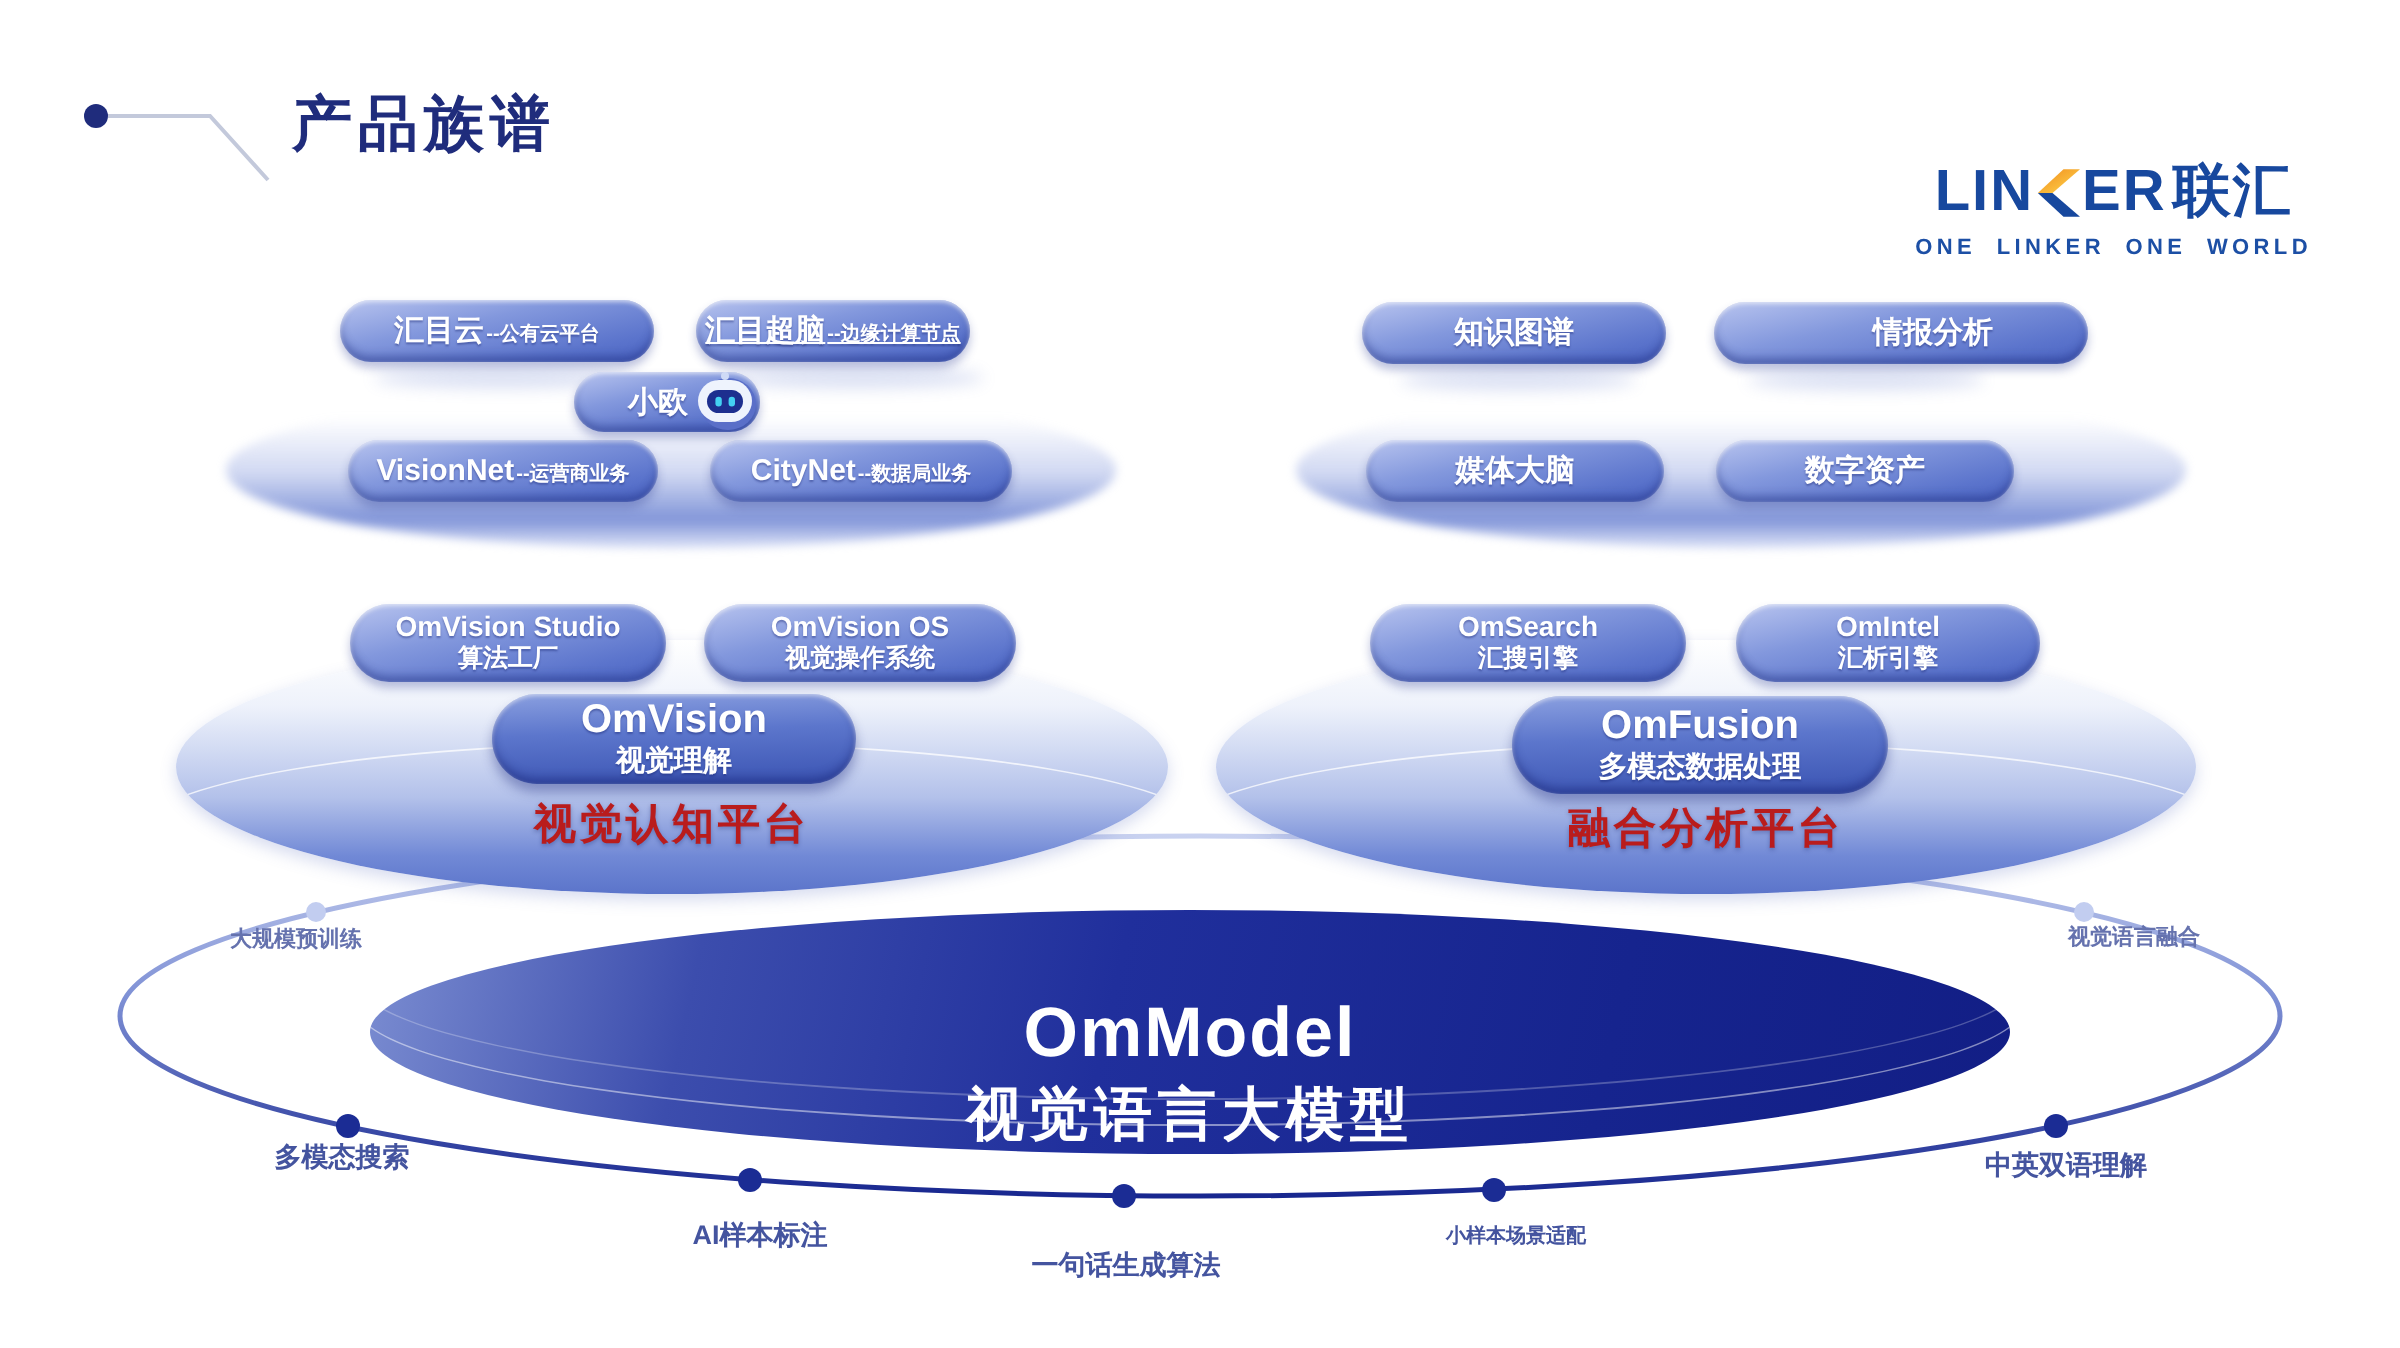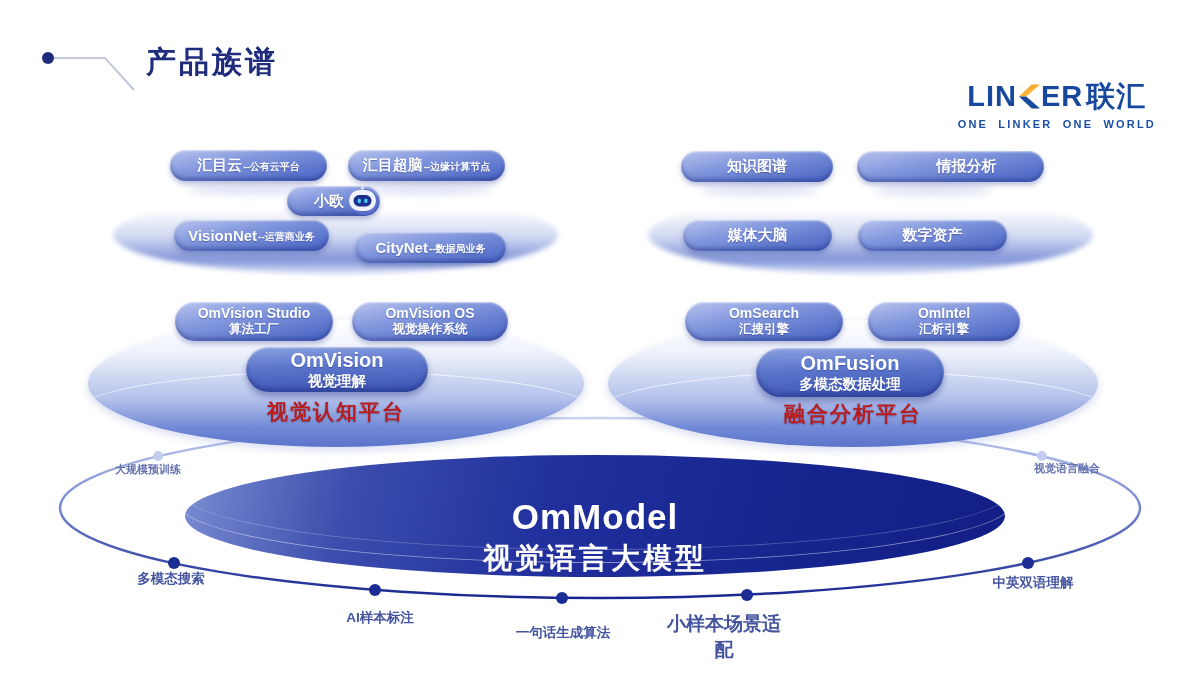--- a/index.html
+++ b/index.html
@@ -38,26 +38,26 @@
   .pill.mainpill{
     background:linear-gradient(178deg,#8ba0e0 0%,#5c76cc 42%,#3a53b2 100%);
     box-shadow:0 4px 6px rgba(34,48,130,.4),
                inset 0 1px 2px rgba(255,255,255,.55),
                inset 0 -3px 5px rgba(20,32,110,.45);
   }
   .pill.mainpill .en{font-size:20px;font-weight:800;}
   .pill.mainpill .cn{font-size:14.5px;font-weight:700;}
   
   .p-tl1{left:170px;top:150px;width:157px;height:31px;}
-  .p-tl2{left:348px;top:150px;width:157px;height:31px;}
+  .p-tl2{left:348px;top:150px;width:137px;height:31px;text-decoration:underline;}
   .p-xo {left:287px;top:186px;width:93px;height:30px;z-index:6;justify-content:flex-start;padding-left:27px;box-sizing:border-box;}
   .p-xo .pm{font-size:15px;}
   .robot{position:absolute;right:-1px;top:-2px;}
   .p-tl3{left:174px;top:220px;width:155px;height:31px;}
-  .p-tl4{left:355px;top:232px;width:151px;height:31px;}
+  .p-tl4{left:355px;top:220px;width:151px;height:31px;}
   
   .p-tr1{left:681px;top:151px;width:152px;height:31px;}
   .p-tr2{left:857px;top:151px;width:155px;height:31px;padding-left:32px;}
   .p-tr3{left:683px;top:220px;width:149px;height:31px;}
   .p-tr4{left:858px;top:220px;width:149px;height:31px;}
   
   .p-ml1{left:175px;top:302px;width:158px;height:39px;}
   .p-ml2{left:352px;top:302px;width:156px;height:39px;}
   .p-mlm{left:246px;top:347px;width:182px;height:45px;}
   .p-mr1{left:685px;top:302px;width:158px;height:39px;justify-content:center;}
@@ -97,21 +97,21 @@
   
   .orbit{position:absolute;left:50px;top:410px;z-index:1;}
   .orb-label{position:absolute;text-align:center;z-index:4;color:#44549f;font-weight:700;}
   .ol-small{font-size:11px;color:#6572ae;font-weight:700;}
   .ol1{left:103px;top:462px;width:90px;}
   .ol2{left:1022px;top:461px;width:90px;}
   .ol3{left:118px;top:570px;width:106px;font-size:13.5px;}
   .ol4{left:980px;top:574px;width:106px;font-size:13.5px;}
   .ol5{left:330px;top:609px;width:100px;font-size:13.5px;}
   .ol6{left:503px;top:624px;width:120px;font-size:13.5px;}
-  .ol7{left:664px;top:611px;width:120px;font-size:19px;}
+  .ol7{left:698px;top:611px;width:120px;font-size:10px;}
   
   .foundation{
     position:absolute;left:185px;top:455px;width:820px;height:122px;border-radius:50%;
     overflow:hidden;z-index:3;
     background:linear-gradient(102deg,#7c8ed2 0%,#3c4dad 20%,#202f9c 45%,#16248e 75%,#121e85 100%);
   }
   .f-arc{position:absolute;left:-8px;width:calc(100% + 16px);height:100%;border-radius:50%;
     border:1.5px solid rgba(255,255,255,.48);box-sizing:border-box;}
   .a1{top:-14px;}
   .a2{top:-27px;border-color:rgba(255,255,255,.25);}

